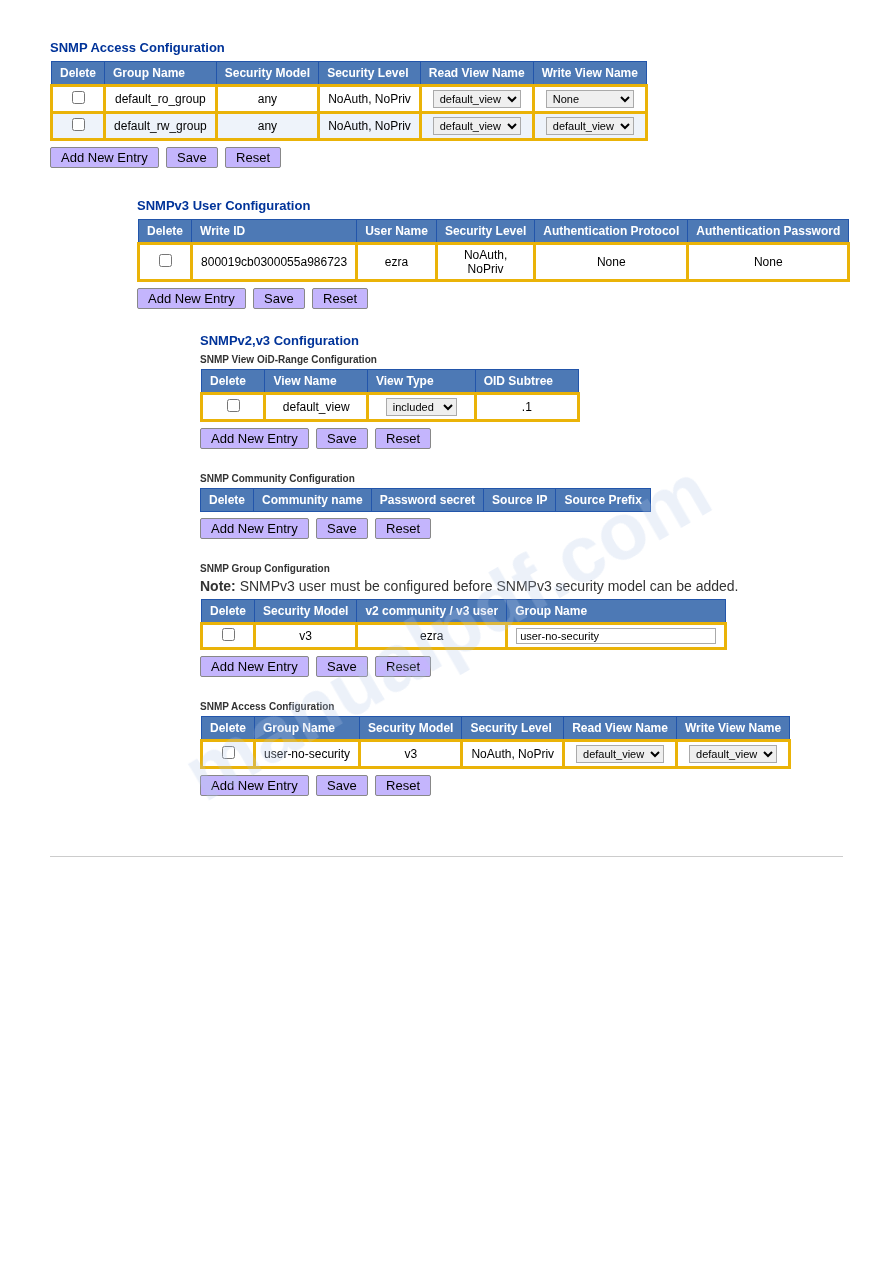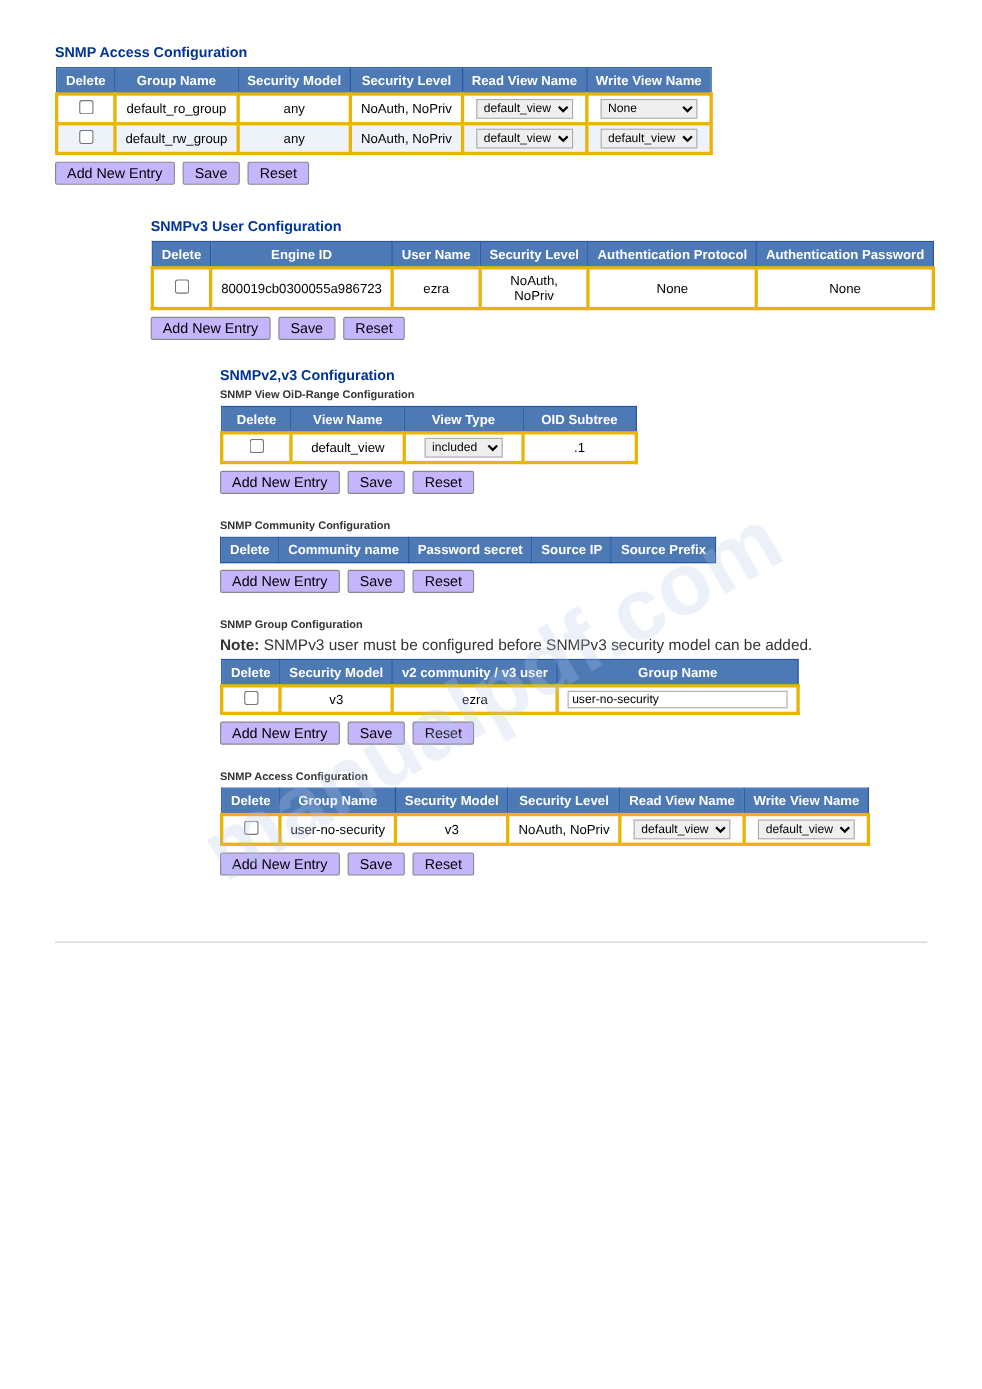--- a/index.html
+++ b/index.html
@@ -27,21 +27,21 @@
     table {
       border-collapse: collapse;
       font-size: 12px;
     }
 
     th {
       background: #4d79b5;
       color: #fff;
       padding: 4px 8px;
       border: 1px solid #2255aa;
-      text-align: center;
+      text-align: left;
       white-space: nowrap;
     }
 
     td {
       padding: 3px 8px;
       border: 3px solid #eab308;
       text-align: center;
       vertical-align: middle;
       background: #fff;
     }
@@ -221,21 +221,21 @@
       <button class="btn">Reset</button>
     </div>
   </div>
 
   <div class="section-block snmpv3-user" style="margin-left:87px;">
     <div class="section-title">SNMPv3 User Configuration</div>
     <table>
       <thead>
         <tr>
           <th>Delete</th>
-          <th>Engine ID</th>
+          <th>Write ID</th>
           <th>User Name</th>
           <th>Security Level</th>
           <th>Authentication Protocol</th>
           <th>Authentication Password</th>
 
         </tr>
       </thead>
       <tbody id="snmpv3-user-body">
       <tr>
     <td><input type="checkbox" style=""></td>

